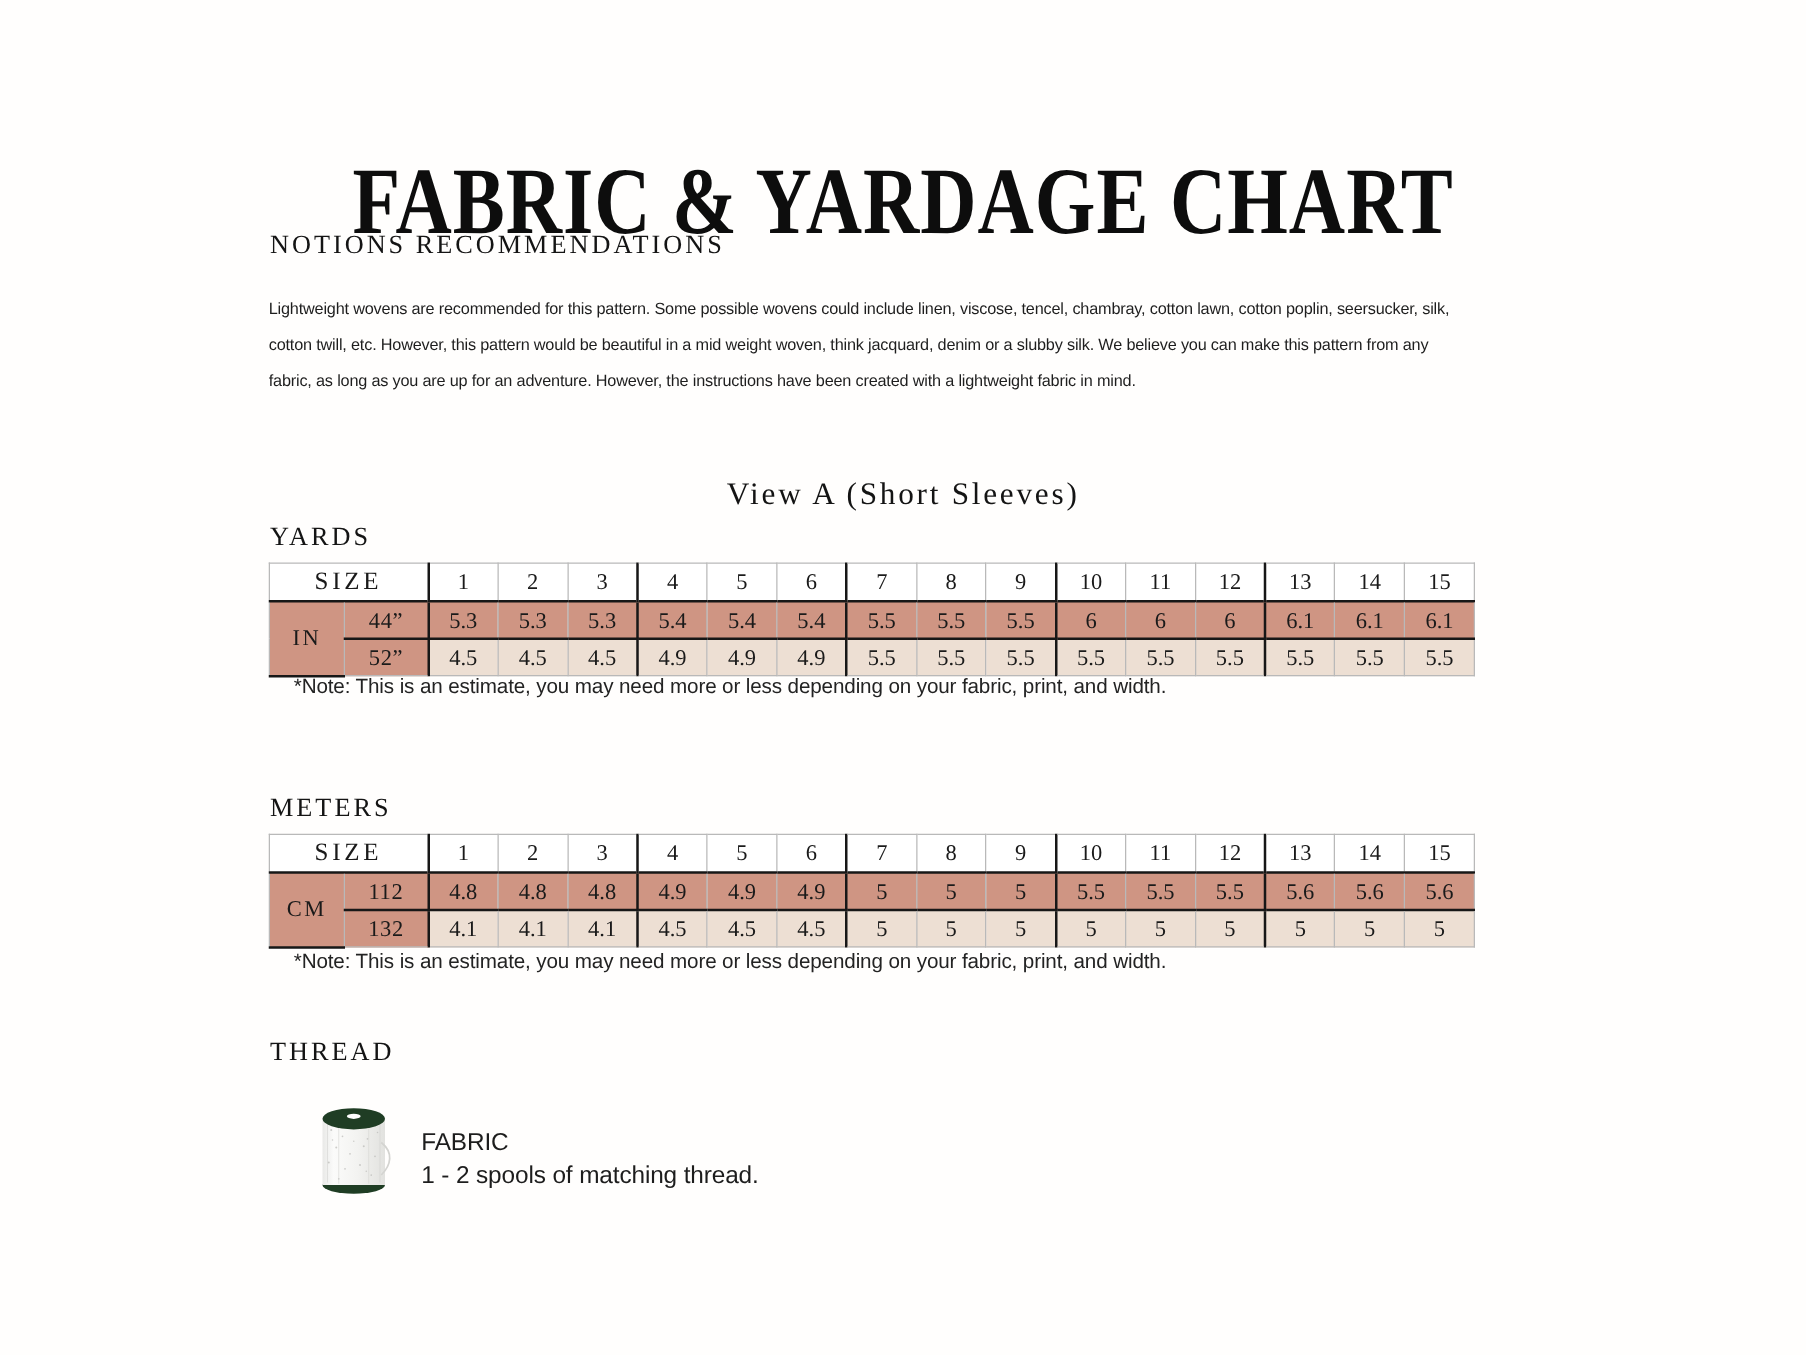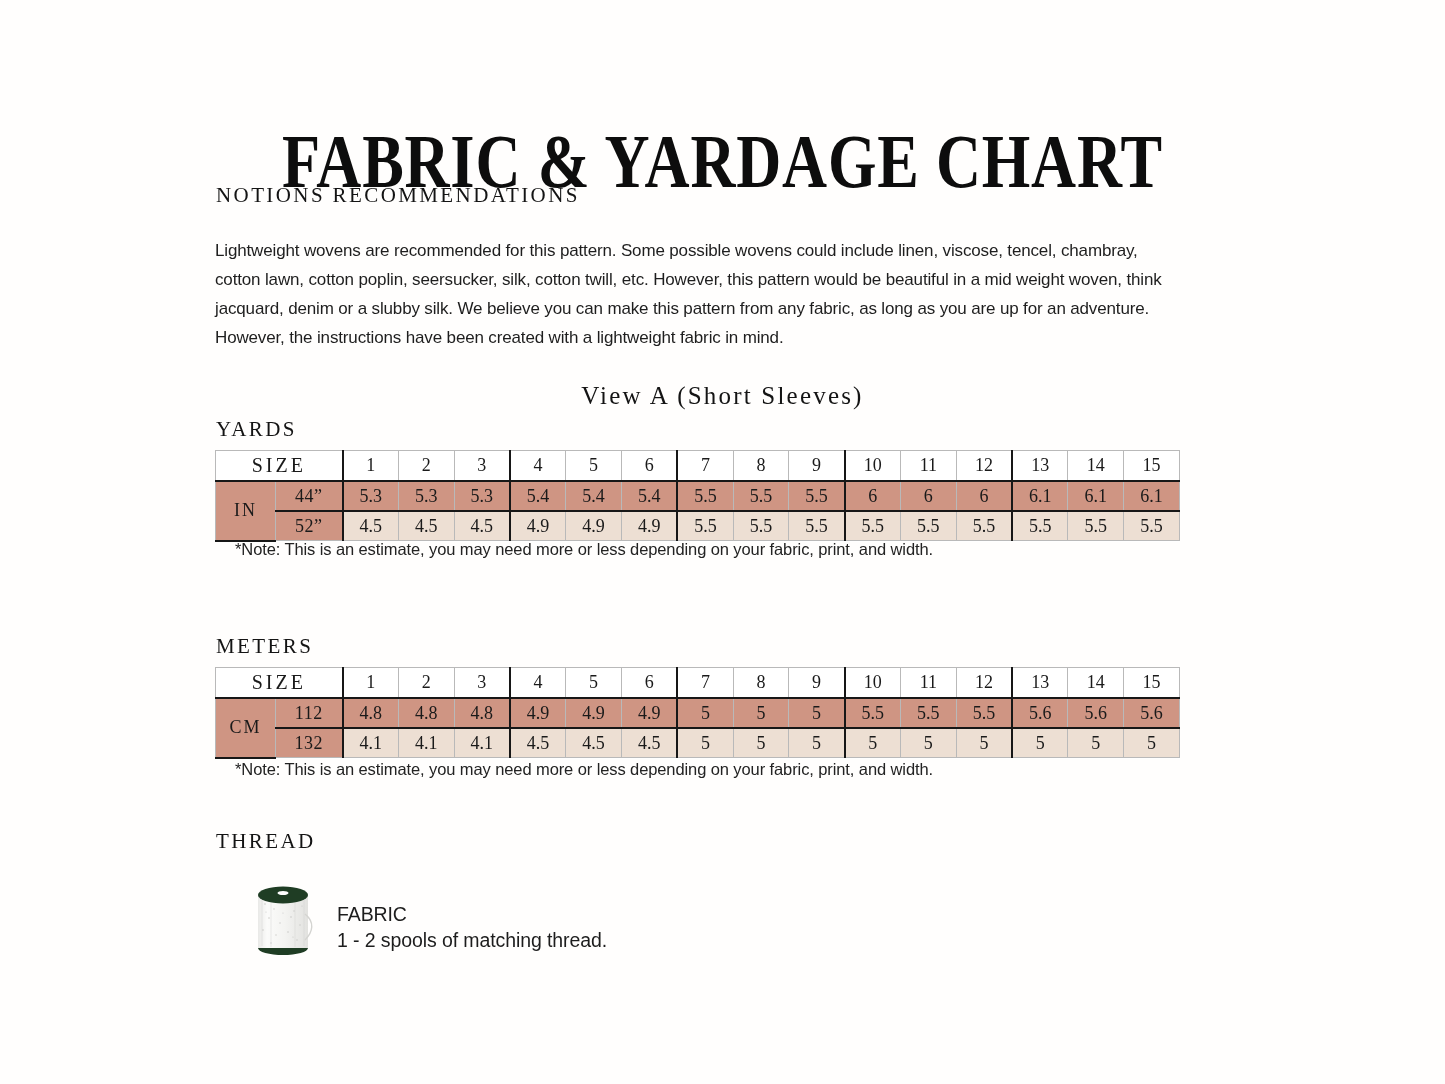--- a/index.html
+++ b/index.html
@@ -64,21 +64,21 @@
     color: #141414;
   }
 
   
   .body-copy {
     position: absolute;
     left: 215px;
     top: 219px;
     width: 965px;
     font-family: "Liberation Sans", sans-serif;
-    font-size: 17px;
+    font-size: 13px;
     line-height: 29px;
     color: #1e1e1e;
     letter-spacing: -0.15px;
   }
 
   
   .yard-table {
     position: absolute;
     border-collapse: collapse;
     table-layout: fixed;

